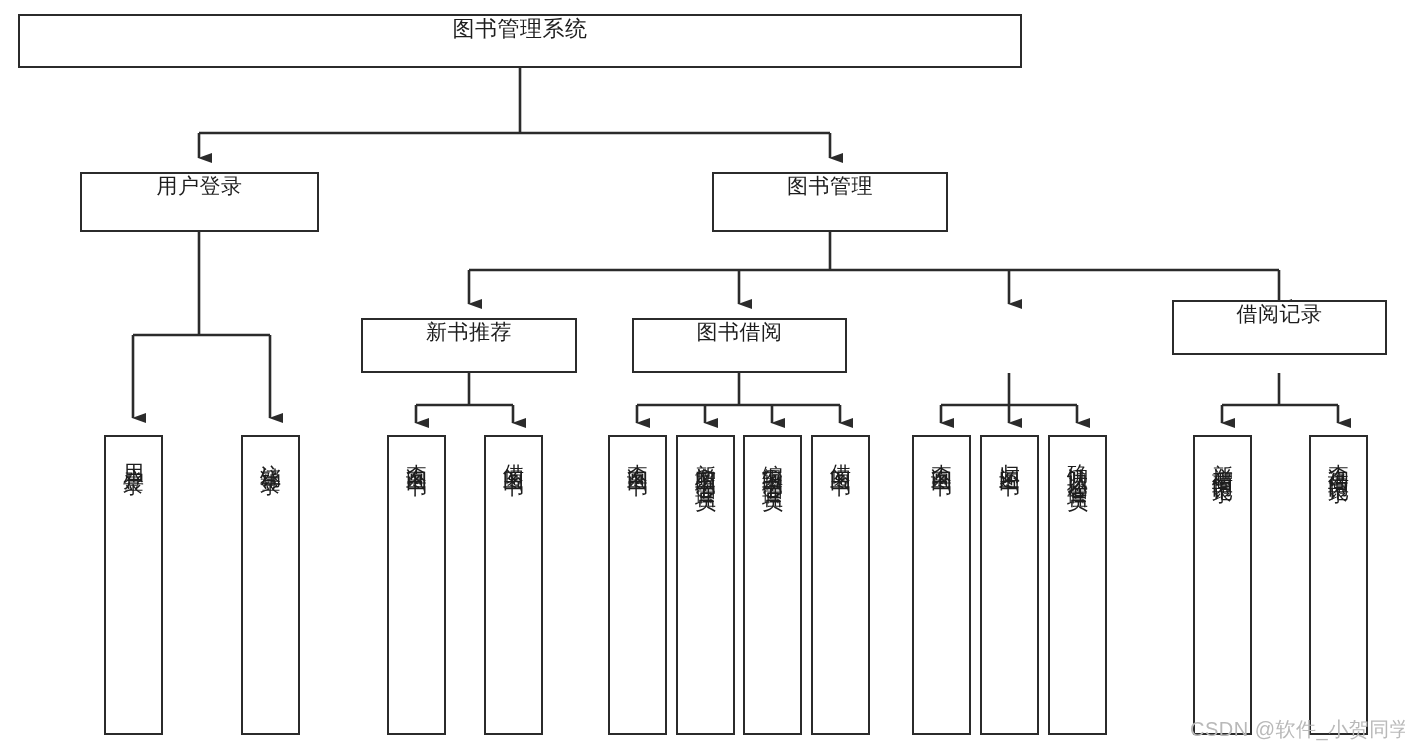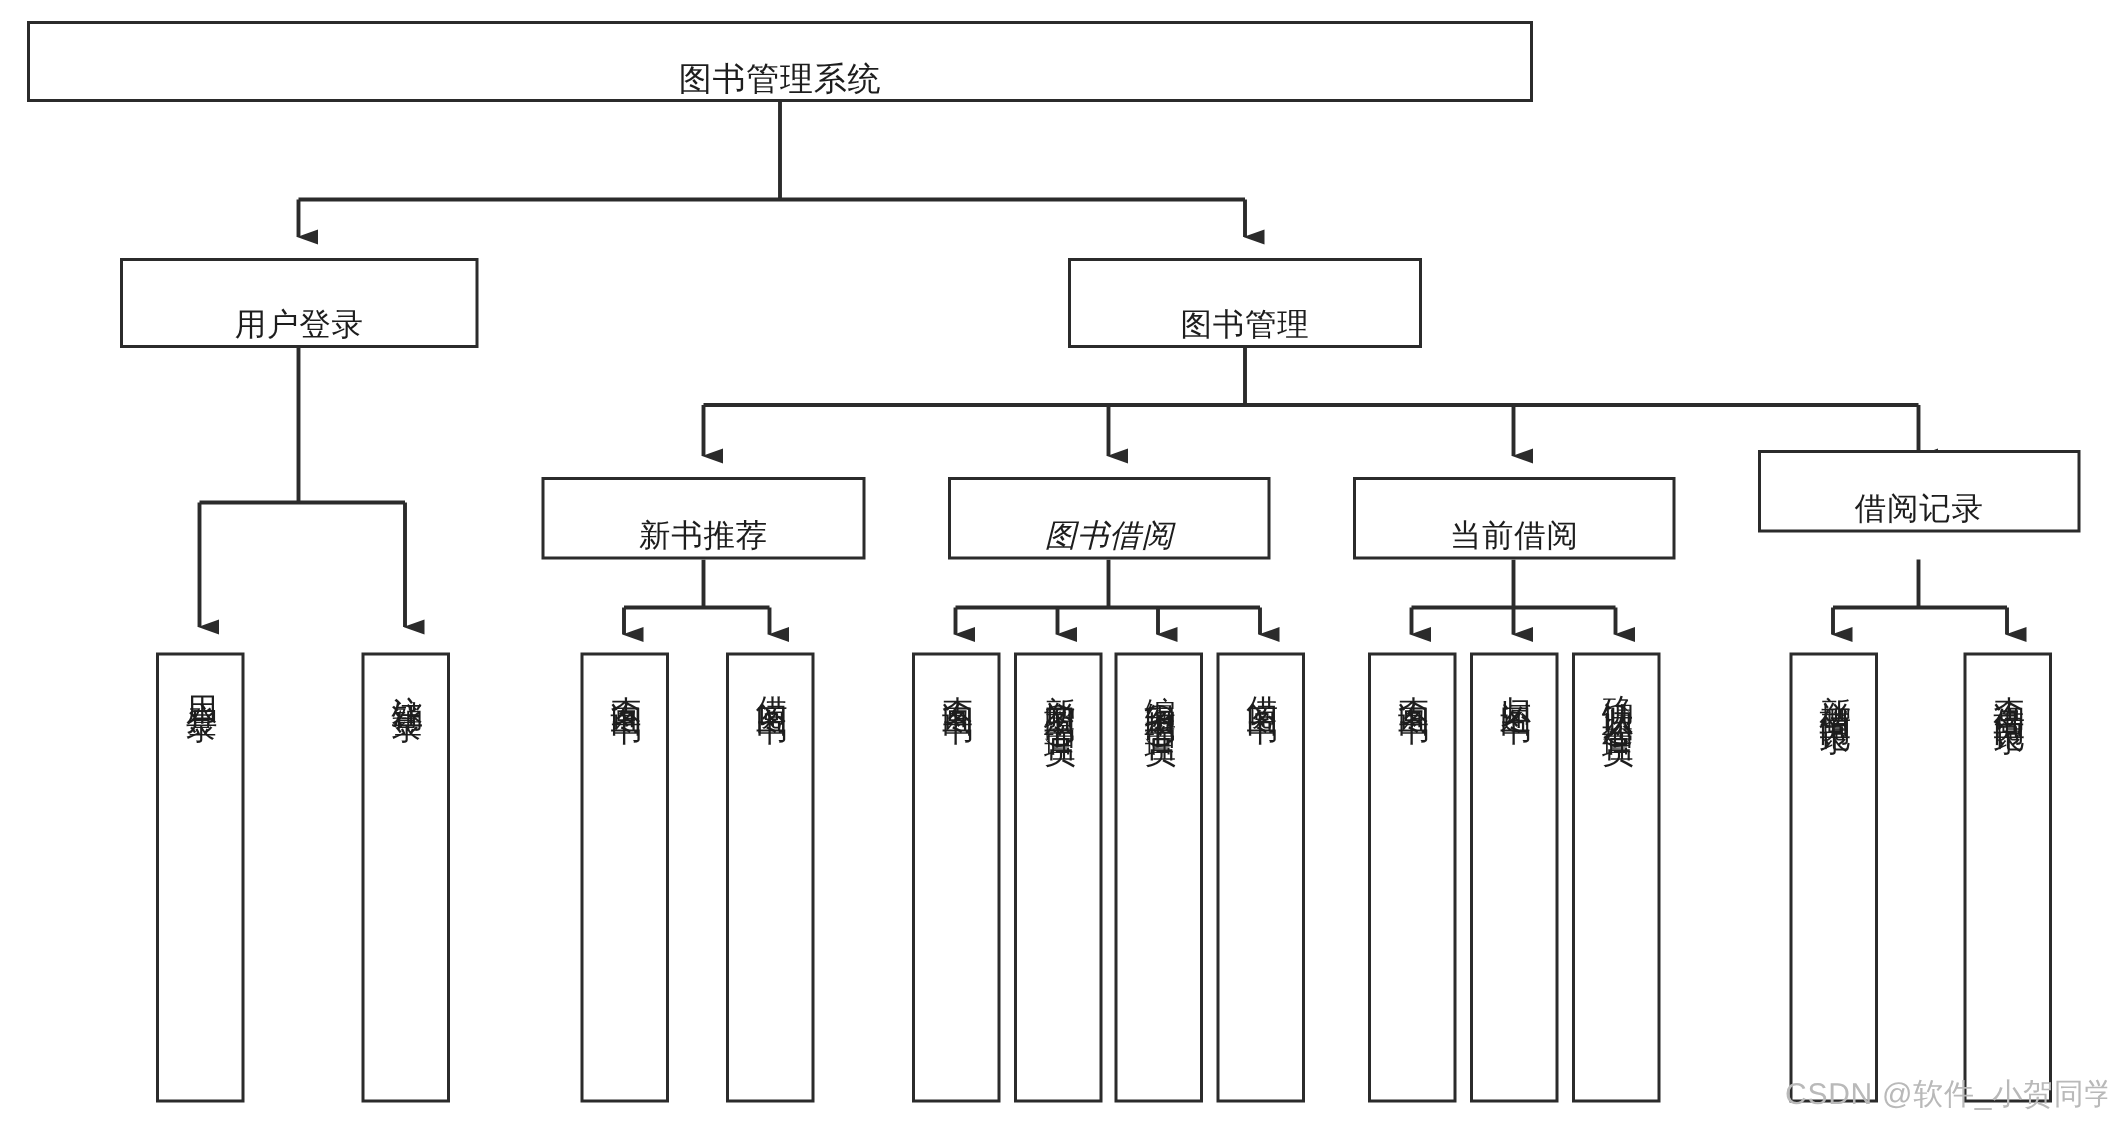--- a/index.html
+++ b/index.html
@@ -25,21 +25,21 @@
     width: 1405px;
     height: 747px;
     pointer-events: none;
   }
   .node {
     position: absolute;
     box-sizing: border-box;
     background: #ffffff;
     border: 2px solid #2b2b2b;
     display: flex;
-    align-items: flex-end;
+    align-items: flex-start;
     justify-content: center;
     overflow: hidden;
   }
   .node .label {
     color: #1d1d1d;
     text-align: center;
     line-height: 1.18;
     letter-spacing: 0.5px;
     white-space: nowrap;
   }
@@ -132,25 +132,22 @@
   <div class="node horiz" style="left:80px; top:172px; width:239px; height:60px;">
     <span class="label">用户登录</span>
   </div>
   <div class="node horiz" style="left:712px; top:172px; width:236px; height:60px;">
     <span class="label">图书管理</span>
   </div>
 
   <div class="node horiz" style="left:361px; top:318px; width:216px; height:55px;">
     <span class="label">新书推荐</span>
   </div>
-  <div class="node horiz" style="left:632px; top:318px; width:215px; height:55px;font-style:italic;">
+  <div class="node horiz" style="left:632px; top:318px; width:215px; height:55px;">
     <span class="label">图书借阅</span>
-  </div>
-  <div class="node horiz" style="left:902px; top:318px; width:215px; height:55px;">
-    <span class="label">当前借阅</span>
   </div>
   <div class="node horiz" style="left:1172px; top:300px; width:215px; height:55px;">
     <span class="label">借阅记录</span>
   </div>
 
   <div class="node vert" style="left:104px; top:435px; width:59px; height:300px;">
     <span class="label">用户登录</span>
   </div>
   <div class="node vert" style="left:241px; top:435px; width:59px; height:300px;">
     <span class="label">注销登录</span>

